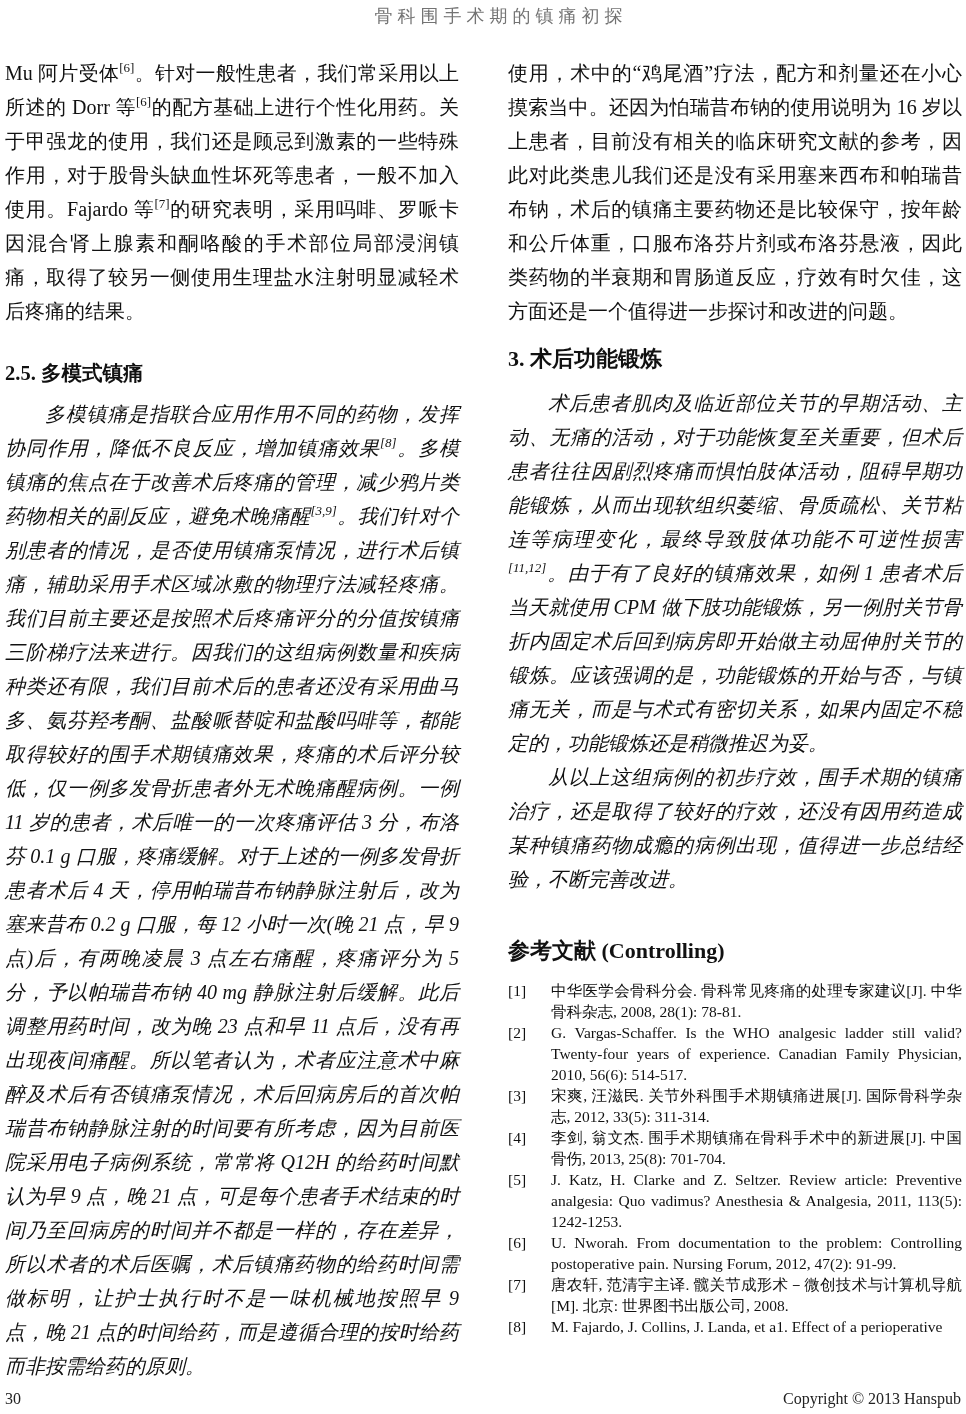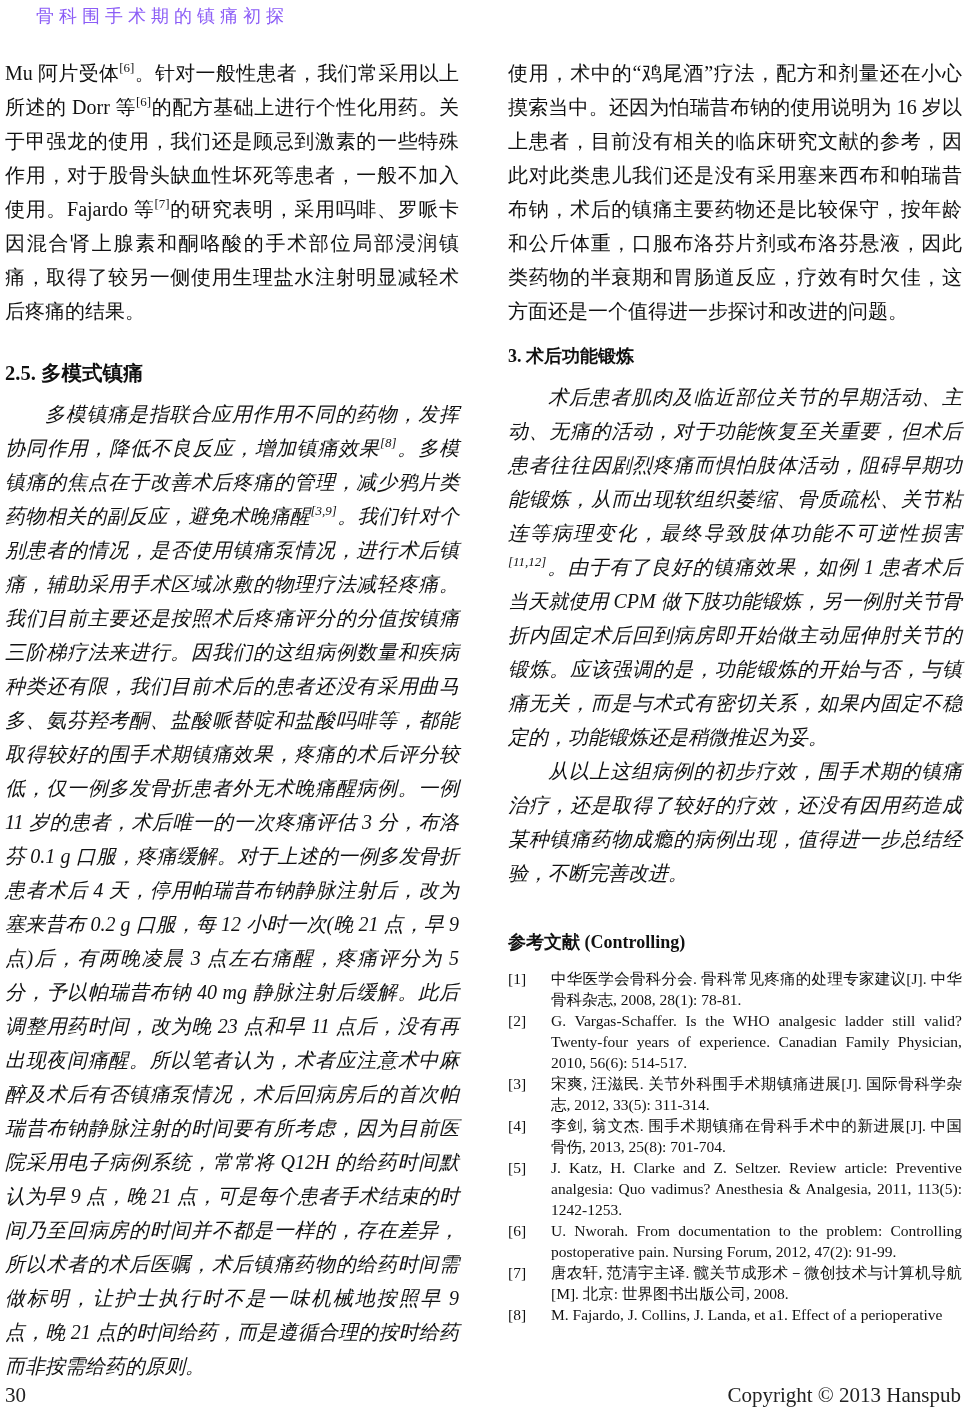--- a/index.html
+++ b/index.html
@@ -8,24 +8,24 @@
     width:966px;
     height:1414px;
     background:#ffffff;
     font-family:"Liberation Serif","DejaVu Serif",serif;
     color:#111;
     overflow:hidden;
   }
   .header-title {
     position:absolute;
     top:4px; left:36px; right:0;
-    text-align:left;
+    text-align:center;
     font-size:18px;
     letter-spacing:5px;
-    color:#8b5cf6;
+    color:#737373;
     white-space:nowrap;
     font-family:Liberation Mono, monospace;
   }
   .columns {
     position:absolute;
     top:56px; left:5px; right:4px;
     display:flex;
     gap:49px;
   }
   .column { flex:1 1 0; min-width:0; }
@@ -35,21 +35,21 @@
     line-height:34px;
     text-align:justify;
   }
   .body-para.indent { text-indent:2em;font-style:italic; }
   .body-para sup {
     font-size:13px;
     line-height:0;
     vertical-align:super;
   }
   .sec-heading {
-    font-size:18px;
+    font-size:22px;
     font-weight:bold;
     margin:16px 0 12px 0;
     font-family:"Liberation Serif","DejaVu Serif",serif;
   }
   .sub-heading {
     font-size:20.5px;
     font-weight:bold;
     margin:31px 0 10px 0;
   }
   .refs-heading { margin-top:40px; margin-bottom:14px; }
@@ -60,21 +60,21 @@
   }
   .ref-item { display:flex; }
   .ref-num { flex:0 0 43px; }
   .ref-text { flex:1 1 auto; text-align:justify; }
   .footer {
     position:absolute;
     left:5px; right:5px; bottom:6px;
     display:flex;
     justify-content:space-between;
     align-items:baseline;
-    font-size:21px;
+    font-size:16px;
     color:#222;
   }
 </style>
 </head>
 <body>
 
 <div class="page">
   <div class="header-title">骨科围手术期的镇痛初探</div>
 
   <div class="columns">

